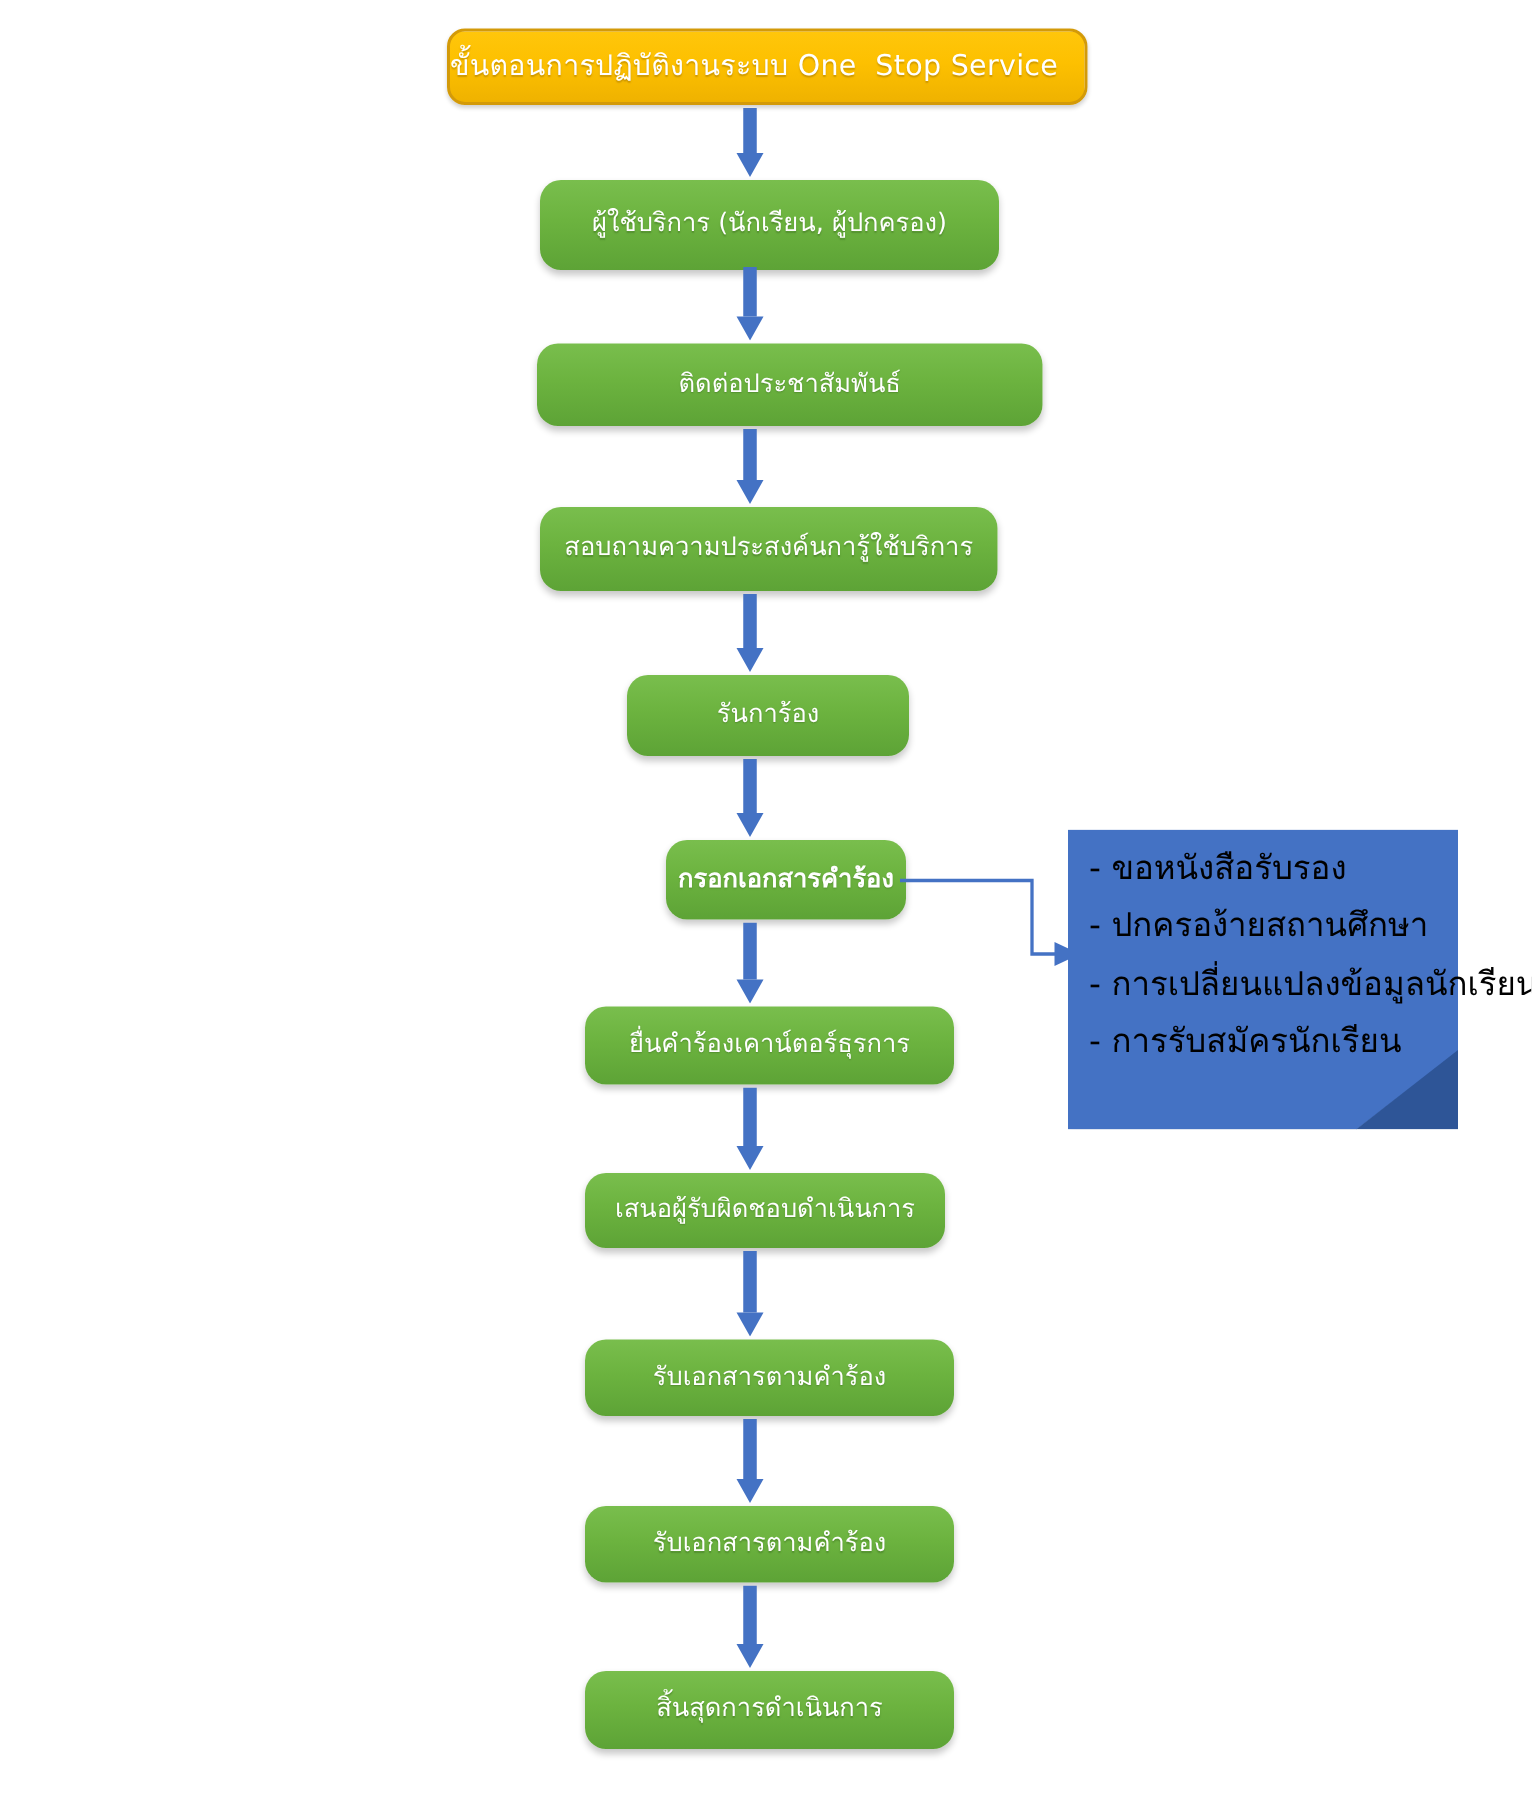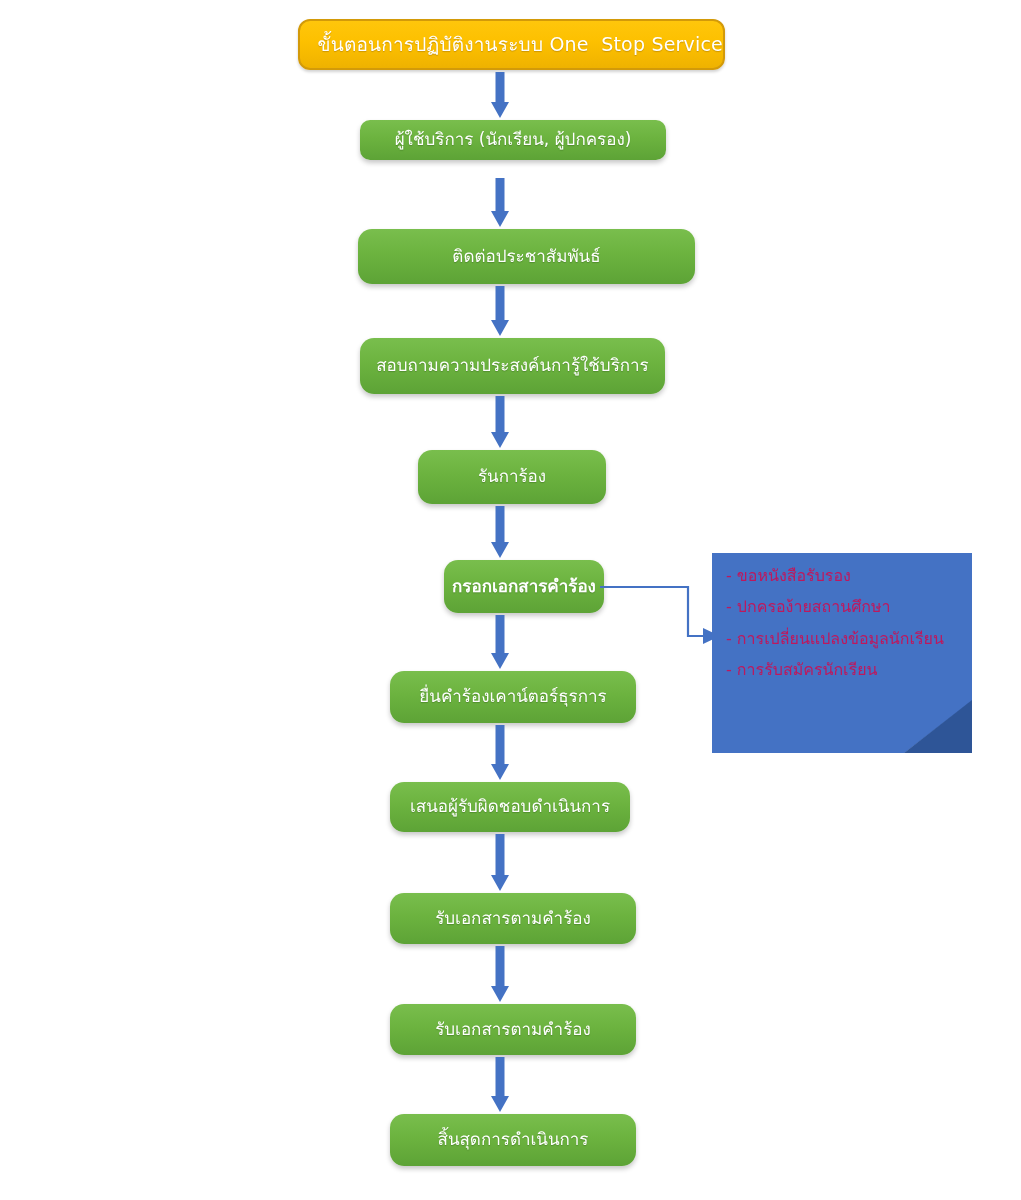--- a/index.html
+++ b/index.html
@@ -24,21 +24,21 @@
     left: 298px;
     top: 19px;
     width: 427px;
     height: 51px;
     box-sizing: border-box;
     border-radius: 12px;
     border: 2px solid #D39A09;
     background: linear-gradient(180deg, #FFC60B 0%, #FDC000 45%, #EFB200 100%);
     display: flex;
     align-items: center;
-    justify-content: flex-end;
+    justify-content: flex-start;
     box-shadow: 0 2px 3px rgba(0,0,0,0.18);
   }
   .title-box .label {
     color: #ffffff;
     font-size: 19px;
     line-height: 1.1;
     white-space: pre;
     letter-spacing: 0.2px;
     text-shadow: 0 1px 1px rgba(120,80,0,0.35);
   }
@@ -90,22 +90,22 @@
   .note-list {
     position: absolute;
     left: 14px;
     top: 14px;
     right: 10px;
     display: flex;
     flex-direction: column;
     gap: 13px;
   }
   .note-item {
-    color: #be185d;
-    font-size: 16px;
+    color: #000000;
+    font-size: 22px;
     line-height: 1.15;
     white-space: nowrap;
   }
 
   
   .arrow-v {
     position: absolute;
     width: 26px;
   }
   .arrow-v svg { display: block; }
@@ -122,21 +122,21 @@
 </head>
 <body>
 
 <div id="canvas">
 
   <div class="title-box">
     <span class="label">ขั้นตอนการปฏิบัติงานระบบ One  Stop Service</span>
   </div>
 
   <div id="nodes-layer">
-      <div class="node" style="left: 360px; top: 120px; width: 306px; height: 40px; border-radius: 10px;">
+      <div class="node" style="left: 360px; top: 120px; width: 306px; height: 60px;">
         <span class="label">ผู้ใช้บริการ (นักเรียน, ผู้ปกครอง)</span>
       </div>
       <div class="node" style="left: 358px; top: 229px; width: 337px; height: 55px;">
         <span class="label">ติดต่อประชาสัมพันธ์</span>
       </div>
       <div class="node" style="left: 360px; top: 338px; width: 305px; height: 56px;">
         <span class="label">สอบถามความประสงค์นการู้ใช้บริการ</span>
       </div>
       <div class="node" style="left: 418px; top: 450px; width: 188px; height: 54px;">
         <span class="label">รันการ้อง</span>

